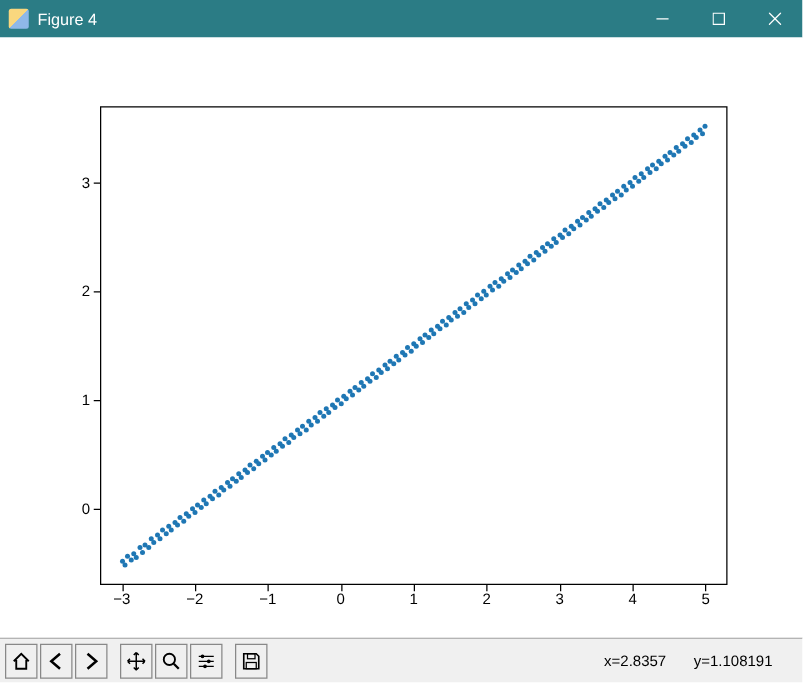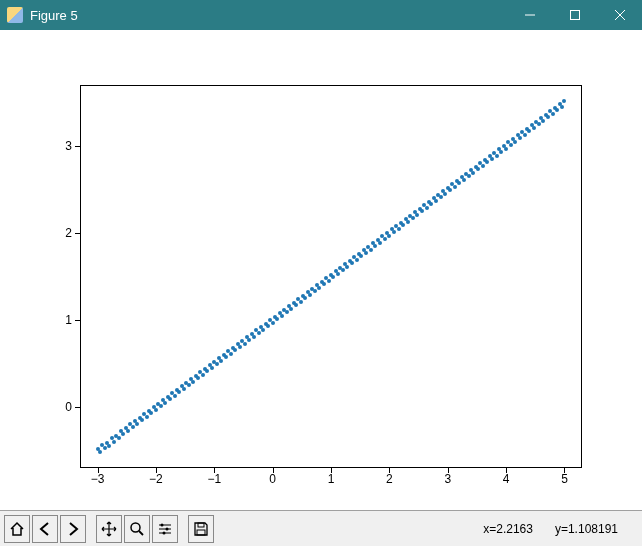--- a/index.html
+++ b/index.html
@@ -72,21 +72,21 @@
     }
     .tsep { width: 6px; }
     .spacer { flex: 1; }
     .status { margin-right: 20px; font-size: 12px; color: #000; }
   </style>
 </head>
 <body>
 
 <div class="titlebar">
   <div class="app-icon"></div>
-  <div class="title">Figure 5</div>
+  <div class="title">Figure 4</div>
   <div class="winbtn">
     <svg width="10" height="10">
         <line x1="0" y1="5" x2="10" y2="5" stroke="#fff" stroke-width="1"></line>
       </svg>
   </div>
   <div class="winbtn">
     <svg width="10" height="10">
         <rect x="0.5" y="0.5" width="9" height="9" fill="none" stroke="#fff" stroke-width="1"></rect>
       </svg>
   </div>
@@ -373,15 +373,15 @@
   </div>
   <div class="tsep"></div>
   <div class="tbtn">
     <svg width="16" height="16">
         <path d="M2 2 H12 L14 4 V14 H2 Z" fill="none" stroke="#000" stroke-width="1.3"></path>
         <rect x="5" y="2" width="6" height="4" fill="none" stroke="#000"></rect>
         <rect x="4" y="9" width="8" height="5" fill="none" stroke="#000"></rect>
       </svg>
   </div>
   <div class="spacer"></div>
-  <div class="status">x=2.2163</div>
+  <div class="status">x=2.8357</div>
   <div class="status">y=1.108191</div>
 </div>
 
 </body></html>

